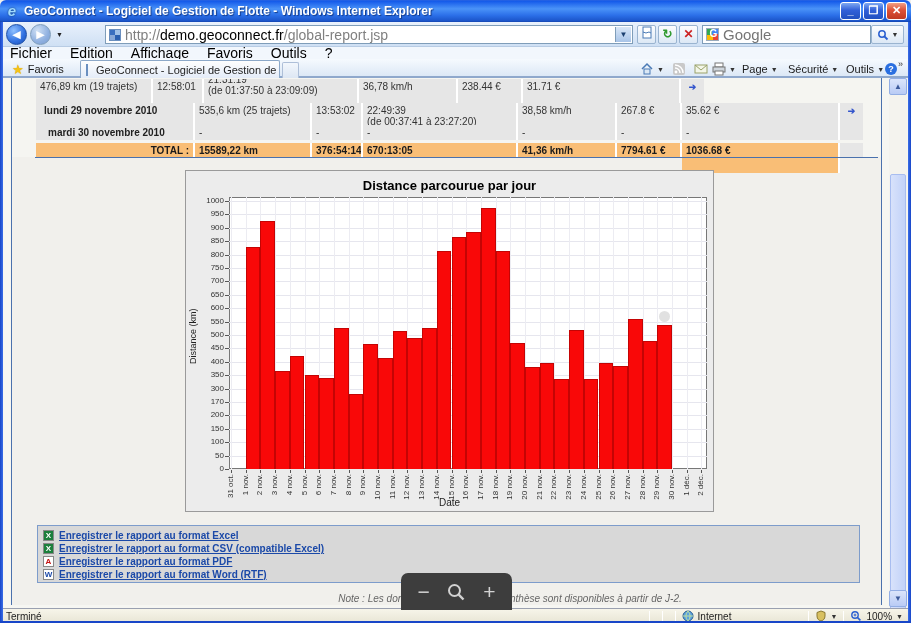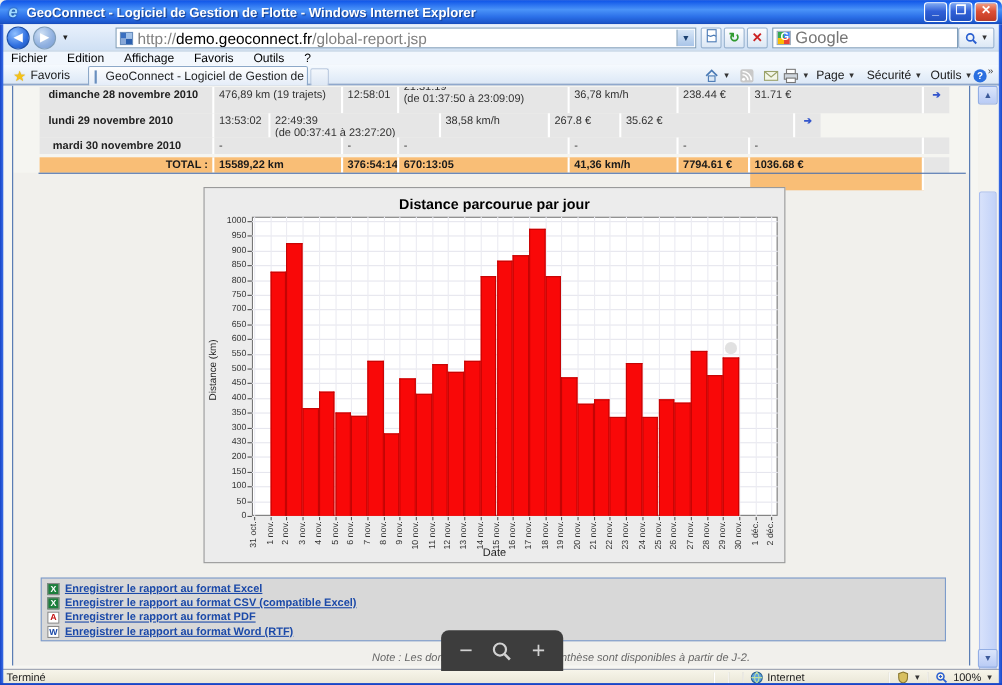--- a/index.html
+++ b/index.html
@@ -36,21 +36,21 @@
   .searchbox { position:absolute; left:702px; top:3px; width:169px; height:19px; background:#fff; border:1px solid #7f9db9; display:flex; align-items:center; padding-left:3px; }
   .glogo { position:relative; width:13px; height:13px; margin-right:4px; border:1px solid #9ab;
      background:conic-gradient(#4285f4 0 25%, #ea4335 0 50%, #fbbc05 0 75%, #34a853 0); }
   .glogo span{ position:absolute; left:0; top:-1px; width:13px; text-align:center; color:#fff; font-size:10px; font-weight:bold; }
   .searchbox input { border:0; outline:0; font-size:15px; width:130px; color:#555; background:transparent; font-family:"Liberation Sans",sans-serif; }
   .searchbtns { position:absolute; left:871px; top:3px; width:33px; height:19px; border:1px solid #9ab4d0; border-radius:2px;
      background:linear-gradient(180deg,#fdfdfe,#dce8f5); display:flex; align-items:center; justify-content:center; gap:3px; }
 
   
   .menubar { left:0; top:47px; width:911px; height:12px; background:#f2f7fd; display:flex; gap:18px; padding-left:10px; align-items:center; height:12px; }
-  .menubar span { font-size:11px; color:#000; }
+  .menubar span { font-size:14px; color:#000; }
 
   
   .favbar { left:0; top:59px; width:911px; height:17px; background:linear-gradient(180deg,#f6fafe,#dce8f6); border-bottom:2px solid #8fa8cc; height:19px; }
   .favbtn { position:absolute; left:6px; top:2px; height:16px; display:flex; align-items:center; gap:4px; font-size:11px; color:#1a1a1a; padding:0 6px; }
   .star { color:#f4c318; font-size:13px; text-shadow:0 0 1px #c89010; }
   .tab { position:absolute; left:80px; top:1px; width:200px; height:18px; background:linear-gradient(180deg,#fefefe,#e4ecf8); border:1px solid #8ca8c8; border-bottom:0;
      border-radius:2px 2px 0 0; display:flex; align-items:center; gap:4px; padding:0 5px; font-size:11px; color:#222; white-space:nowrap; overflow:hidden; }
   .tabstub { position:absolute; left:282px; top:3px; width:17px; height:16px; background:linear-gradient(180deg,#f3f7fc,#dde7f4); border:1px solid #aebfd8; border-bottom:0; border-radius:2px 2px 0 0; }
   .cmditem { position:absolute; top:2px; height:16px; display:flex; align-items:center; gap:3px; font-size:11px; color:#1a1a1a; }
   .caret { font-size:7px; color:#333; }
@@ -237,36 +237,36 @@
   </div>
 
   <div class="abs viewport-bg"></div>
   <div class="abs content-bg"></div>
   <div class="abs content-top"></div>
   <div class="abs v-line" style="left:11px; top:78px; height:527px;"></div>
   <div class="abs v-line" style="left:881px; top:78px; height:527px;"></div>
 
   <div id="table-holder">
       <div class="trow" style="top: 79px;">
-        <div class="tcell c0 date" style="height: 24px;">dimanche 28 novembre 2010</div>
         <div class="tcell c1" style="height: 24px;">476,89 km  (19 trajets)</div>
         <div class="tcell c2" style="height: 24px;">12:58:01</div>
         <div class="tcell c3" style="height: 24px;">
           <div class="amp2" style="margin-top:-7px">
             <div>21:31:19</div>
             <div>(de 01:37:50 à 23:09:09)</div>
           </div>
         </div>
         <div class="tcell c4" style="height: 24px;">36,78 km/h</div>
         <div class="tcell c5" style="height: 24px;">238.44 €</div>
         <div class="tcell c6" style="height: 24px;">31.71 €</div>
         <div class="tcell c7" style="height: 24px;"><span class="arrowlink">➔</span></div>
       </div>
       <div class="trow" style="top: 103px;">
         <div class="tcell c0 date" style="height: 22px;">lundi 29 novembre 2010</div>
+        <div class="tcell c1" style="height: 22px;">535,6 km  (25 trajets)</div>
         <div class="tcell c2" style="height: 22px;">13:53:02</div>
         <div class="tcell c3" style="height: 22px;">
           <div class="amp2">
             <div>22:49:39</div>
             <div>(de 00:37:41 à 23:27:20)</div>
           </div>
         </div>
         <div class="tcell c4" style="height: 22px;">38,58 km/h</div>
         <div class="tcell c5" style="height: 22px;">267.8 €</div>
         <div class="tcell c6" style="height: 22px;">35.62 €</div>
@@ -388,21 +388,21 @@
       <div class="ylab" style="left: 12px; top: 294px;">0</div>
       <div class="ytick" style="left: 39px; top: 298px;"></div>
       <div class="ylab" style="left: 12px; top: 280.6px;">50</div>
       <div class="ytick" style="left: 39px; top: 284.6px;"></div>
       <div class="ylab" style="left: 12px; top: 267.2px;">100</div>
       <div class="ytick" style="left: 39px; top: 271.2px;"></div>
       <div class="ylab" style="left: 12px; top: 253.8px;">150</div>
       <div class="ytick" style="left: 39px; top: 257.8px;"></div>
       <div class="ylab" style="left: 12px; top: 240.4px;">200</div>
       <div class="ytick" style="left: 39px; top: 244.4px;"></div>
-      <div class="ylab" style="left: 12px; top: 227px;">430</div>
+      <div class="ylab" style="left: 12px; top: 227px;">170</div>
       <div class="ytick" style="left: 39px; top: 231px;"></div>
       <div class="ylab" style="left: 12px; top: 213.6px;">300</div>
       <div class="ytick" style="left: 39px; top: 217.6px;"></div>
       <div class="ylab" style="left: 12px; top: 200.2px;">350</div>
       <div class="ytick" style="left: 39px; top: 204.2px;"></div>
       <div class="ylab" style="left: 12px; top: 186.8px;">400</div>
       <div class="ytick" style="left: 39px; top: 190.8px;"></div>
       <div class="ylab" style="left: 12px; top: 173.4px;">450</div>
       <div class="ytick" style="left: 39px; top: 177.4px;"></div>
       <div class="ylab" style="left: 12px; top: 160px;">500</div>

